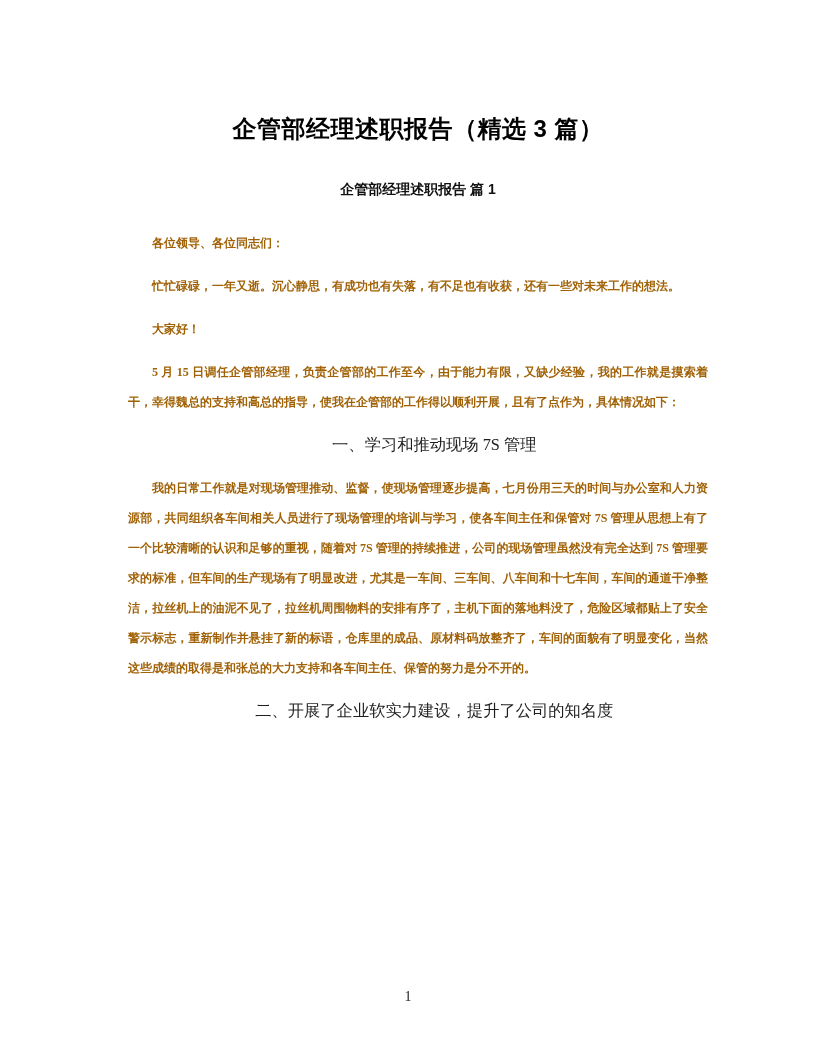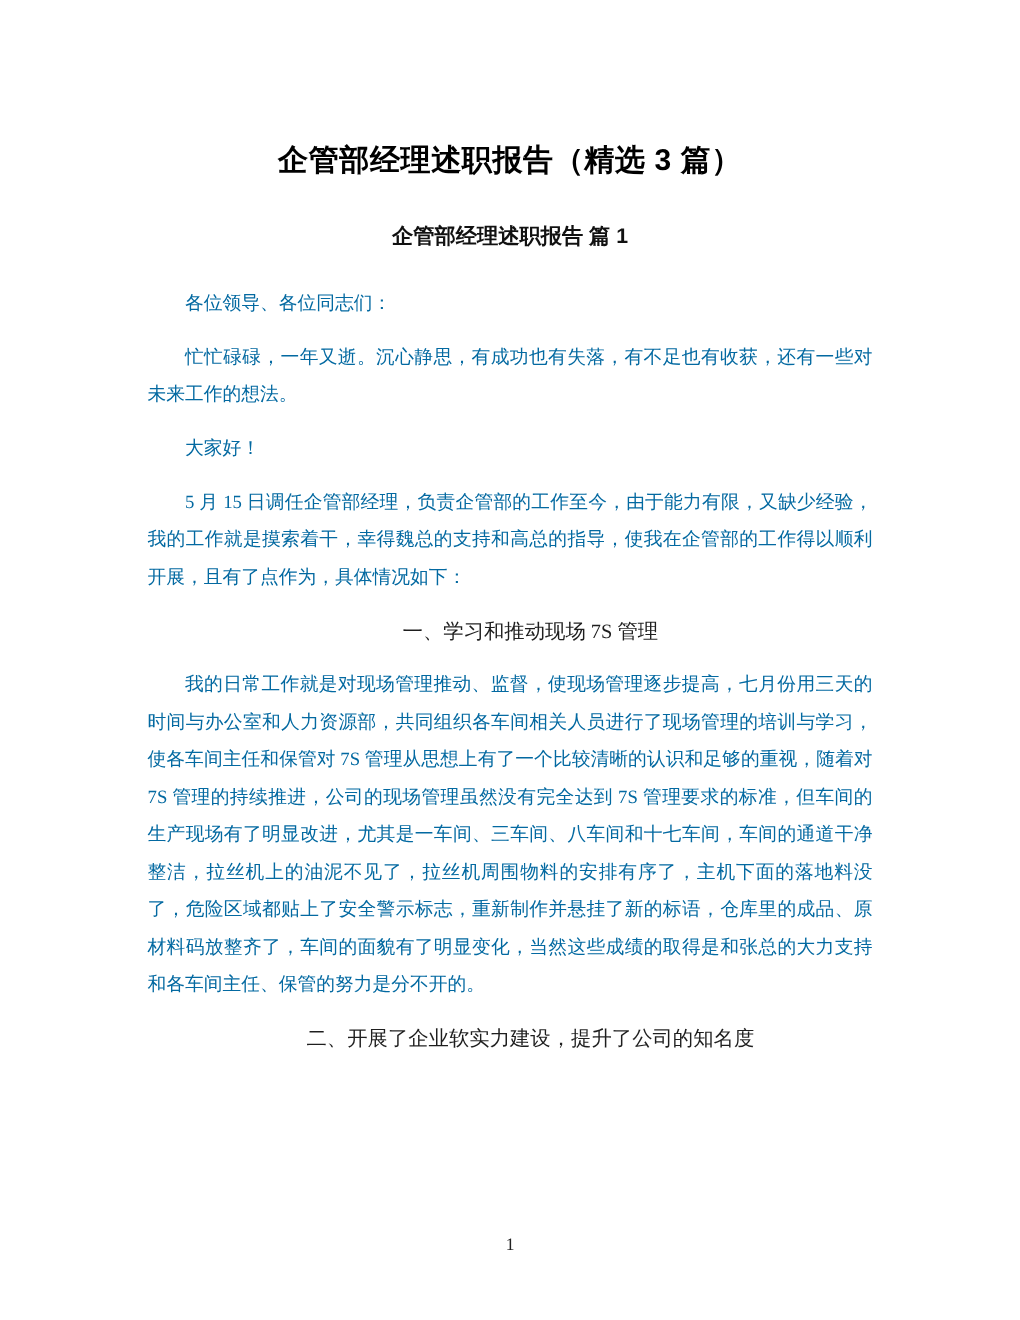--- a/index.html
+++ b/index.html
@@ -18,21 +18,21 @@
   .page {
     position: relative;
     width: 816px;
     height: 1056px;
     background: #ffffff;
     box-sizing: border-box;
   }
 
   .content {
     position: absolute;
-    left: 118px;
+    left: 128px;
     top: 0;
     width: 580px;
   }
 
   .doc-title {
     margin: 0;
     padding-top: 112px;
     text-align: center;
     font-family: "Liberation Sans", "DejaVu Sans", sans-serif;
     font-weight: bold;
@@ -41,38 +41,39 @@
     letter-spacing: 0.5px;
     color: #000000;
   }
 
   .doc-subtitle {
     margin: 0;
     padding-top: 30px;
     text-align: center;
     font-family: "Liberation Sans", "DejaVu Sans", sans-serif;
     font-weight: bold;
-    font-size: 17px;
+    font-size: 14px;
     line-height: 26px;
     color: #111111;
   }
 
   .body-block {
     padding-top: 26px;
   }
 
   p.para {
     margin: 0 0 13px 0;
-    font-size: 15px;
+    font-size: 12px;
     line-height: 30px;
     text-align: justify;
     text-justify: inter-ideograph;
     text-indent: 2em;
-    color: #0369a1;
+    color: #a16207;
     font-family: "Liberation Serif", "DejaVu Serif", serif;
+    font-weight: bold;
   }
 
   p.para.salutation {
     margin-bottom: 13px;
   }
 
   p.heading-para {
     margin: 0 0 13px 0;
     font-size: 16.3px;
     line-height: 30px;

